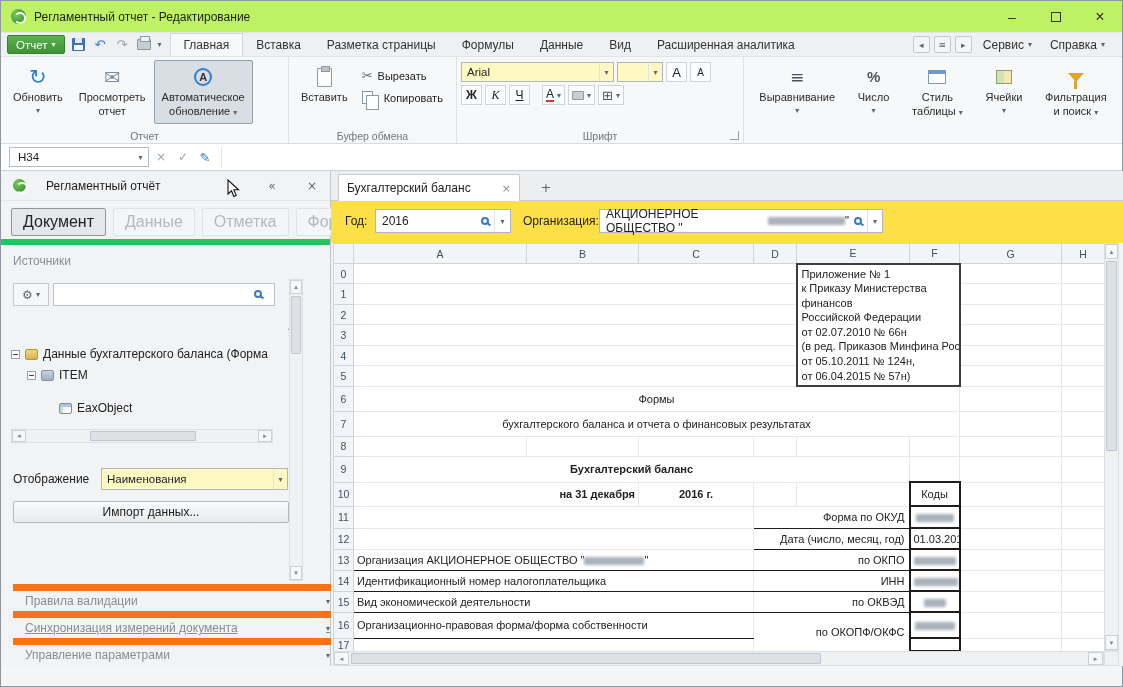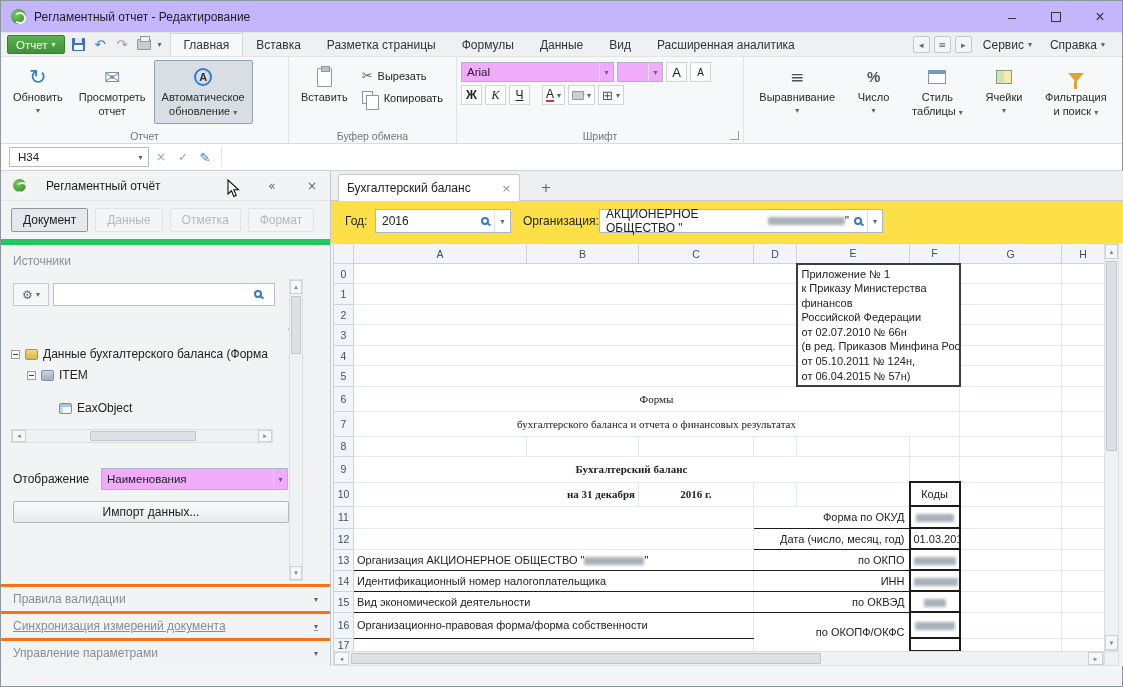--- a/index.html
+++ b/index.html
@@ -6,21 +6,21 @@
   html,body { width:1123px; height:687px; }
   body { font-family:"Liberation Sans","DejaVu Sans",sans-serif; font-size:12px; color:#222;
          background:#e9ebed; overflow:hidden; }
   #win { position:relative; width:1123px; height:687px; background:#f4f5f6;
          border:1px solid #8f979e; }
   .abs { position:absolute; }
   .g { font-family:"DejaVu Sans",sans-serif; }
   .nosel { user-select:none; }
 
   
-  #titlebar { left:0; top:0; width:100%; height:32px; background:#c4b5fd;
+  #titlebar { left:0; top:0; width:100%; height:32px; background:#bef264;
               border-bottom:1px solid #e3e5e7; display:flex; align-items:center; }
   #titlebar .title { margin-left:8px; font-size:12px; color:#1d1d1d; }
   .appicon { width:15px; height:15px; margin-left:10px; border-radius:50%;
              background:radial-gradient(circle at 35% 35%, #7cc95f, #3d9a33 70%);
              position:relative; }
   .appicon::after { content:""; position:absolute; left:3px; top:3px; width:8px; height:8px;
              border:2px solid #fff; border-left-color:transparent; border-radius:50%; }
   .winbtns { margin-left:auto; display:flex; height:100%; }
   .winbtn { width:44px; height:100%; display:flex; align-items:center; justify-content:center;
             font-size:14px; color:#333; }
@@ -67,21 +67,21 @@
   .mail-col { font-size:19px; color:#7f8da0; }
   .autoA { width:18px; height:18px; border:2px solid #2f7ed0; border-radius:50%;
            font-size:11px; font-weight:bold; color:#333; display:flex; align-items:center; justify-content:center;}
   .clip-ic { width:15px; height:19px; background:#fdfdfd; border:1px solid #8f979f; position:relative; border-radius:1px;}
   .clip-ic::before { content:""; position:absolute; left:3px; top:-3px; width:7px; height:4px; background:#b9c2cb; border:1px solid #8f979f;}
   .copy-ic { width:11px; height:13px; background:#fff; border:1px solid #8f979f; position:relative; }
   .copy-ic::after { content:""; position:absolute; left:3px; top:3px; width:11px; height:13px; background:#fff; border:1px solid #8f979f; }
   .sb-sm { display:flex; align-items:center; gap:5px; padding:2px 6px; font-size:11px; }
   .fontgrid { display:flex; flex-direction:column; gap:3px; padding-top:2px; }
   .frow { display:flex; align-items:center; gap:3px; }
-  .combo { background:#f0abfc; border:1px solid #aeb6bf; height:20px; display:flex; align-items:center;
+  .combo { background:#fef9c3; border:1px solid #aeb6bf; height:20px; display:flex; align-items:center;
            font-size:11.5px; padding-left:5px; }
   .combo .dd { margin-left:auto; width:14px; align-self:stretch; display:flex; align-items:center;
                justify-content:center; font-size:8px; color:#5d666f; border-left:1px solid #dfe3e7; }
   .fbtn { min-width:21px; height:20px; border:1px solid #cfd4d9; background:#fbfcfd; display:flex;
           align-items:center; justify-content:center; font-size:12px; padding:0 3px; }
   .u-red { border-bottom:2px solid #d03a2a; line-height:11px; }
   .u-orn { border-bottom:2px solid #e9a23b; line-height:11px; }
   .bucket { width:12px; height:9px; background:#c9cfd6; border:1px solid #8f979f; border-radius:1px;}
   .grid-ic { width:18px; height:14px; border:1px solid #7f98b5;
       background:linear-gradient(180deg,#6d9bd1 24%,#ffffff 24%),
@@ -106,21 +106,21 @@
   .fb-wiz { color:#2f7ed0; font-size:13px; }
   #fedit { flex:1; height:20px; margin:0 8px 0 4px; background:#fff; border-left:1px solid #e3e6e9; }
 
   
   #lpanel { left:0; top:170px; width:330px; height:495px; background:#f2f3f5; border-right:1px solid #c2c6ca; }
   .lp-head { position:absolute; left:0; top:0; width:100%; height:30px; display:flex; align-items:center; gap:20px;
              padding-left:12px; border-bottom:1px solid #e4e6e8; }
   .lp-title { font-size:12px; color:#1d1d1d; }
   .lp-hbtn { width:20px; text-align:center; color:#5d666f; font-size:12px; }
   .lp-tabs { position:absolute; left:10px; top:37px; display:flex; gap:7px; }
-  .lp-tab { padding:4px 11px; font-size:12px; border-radius:2px; border:1px solid #e0e2e5; background:#f4f5f6; color:#b3b9c0;}
+  .lp-tab { padding:4px 11px; font-size:16px; border-radius:2px; border:1px solid #e0e2e5; background:#f4f5f6; color:#b3b9c0;}
   .lp-tab.active { border-color:#8f979e; background:#e5e8eb; color:#222; }
   .sec-head { position:absolute; left:0; width:100%; border-top:6px solid #22c55e; color:#8a9098;
               font-size:12px; padding:9px 12px 0 12px; }
   .sec-arrow { position:absolute; right:38px; font-size:8px; color:#8a9098; }
   .gearbtn { position:absolute; left:12px; top:112px; width:36px; height:23px; border:1px solid #c3c9cf;
              background:#f6f7f8; display:flex; align-items:center; justify-content:center; gap:3px; font-size:12px; color:#5d666f;}
   #lsearch { position:absolute; left:52px; top:112px; width:222px; height:23px; border:1px solid #b9c0c7;
              background:#fff; padding:0 22px 0 6px; font-size:12px; font-family:inherit; }
   .mag { width:8px; height:8px; border:2px solid #3a7ac2; border-radius:50%; position:relative; display:inline-block; }
   .mag::after { content:""; position:absolute; width:5px; height:2px; background:#3a7ac2;
@@ -136,21 +136,21 @@
       linear-gradient(180deg,#a9c7e8 30%,transparent 30%),
       linear-gradient(90deg,#bfe3c9 30%,#fff 30%); }
   .hscroll, .vscroll { background:#f0f1f3; border:1px solid #dcdfe2; }
   .sb-btn { position:absolute; background:#f6f7f8; border:1px solid #ccd1d6; color:#7a828c; font-size:7px;
             display:flex; align-items:center; justify-content:center; }
   .sb-thumb { position:absolute; background:#dde1e6; border:1px solid #bfc6cd; border-radius:1px; }
   .disp-combo { position:absolute; left:100px; top:297px; width:187px; height:22px; }
   .imp-btn { position:absolute; left:12px; top:330px; width:276px; height:22px; border:1px solid #b3b9bf;
              border-radius:2px; background:linear-gradient(#f9fafb,#e8eaec); font-size:12px; color:#222;
              display:flex; align-items:center; justify-content:center; }
-  .bot-sec { position:absolute; left:0; width:100%; height:27px; border-top:3px solid #f97316;
+  .bot-sec { position:absolute; left:12px; width:100%; height:27px; border-top:7px solid #f97316;
              color:#868d95; font-size:12px; display:flex; align-items:center; padding:0 12px; }
   .bot-sec .dd9 { margin-left:auto; }
 
   
   #main { left:330px; top:170px; width:793px; height:495px; background:#f2f3f5; }
   .doc-tabbar { position:absolute; left:0; top:0; width:100%; height:30px; background:#eceef0;
                 border-bottom:1px solid #c7cbcf; }
   .doc-tab { position:absolute; left:7px; top:3px; height:27px; width:182px; background:#fff;
              border:1px solid #c7cbcf; border-bottom:none; border-radius:2px 2px 0 0;
              display:flex; align-items:center; padding:0 8px; gap:8px; font-size:12px; }
@@ -166,21 +166,21 @@
                 font-size:8px; color:#5d666f; border-left:1px solid #dfe3e7; }
   .redact { display:inline-block; height:8px; background:#a9b1b9; filter:blur(1.5px); border-radius:1px;
             vertical-align:middle; }
 
   
   #sheetwrap { position:absolute; left:2px; top:72px; width:771px; height:408px; overflow:hidden; background:#fff; }
   table#grid { border-collapse:collapse; table-layout:fixed; width:771px; }
   #grid th { background:#f1f4f8; border:1px solid #ccd4de; font-weight:normal; font-size:10.5px;
              color:#41505f; padding:0; text-align:center; }
   #grid td { border:1px solid #e4e9f0; font-size:11px; padding:0 3px; overflow:hidden; white-space:nowrap; }
-  .serif { font-family:Liberation Serif, serif; font-size:13px; }
+  .serif { font-family:Liberation Sans, sans-serif; font-size:13px; }
   .c { text-align:center; } .r { text-align:right; } .b { font-weight:bold; }
   .big { font-size:14.5px; }
   .notes { border:2px solid #3e3e3e !important; font-size:10px; line-height:14.6px; vertical-align:top;
            padding:2px 4px !important; }
   .lbl { text-align:right; border-bottom:1px solid #1c1c1c !important; padding-right:4px !important; }
   .fld { border-bottom:1px solid #1c1c1c !important; }
   .code { border:2px solid #1c1c1c !important; text-align:center; }
   .vbot { vertical-align:middle; }
 
   

